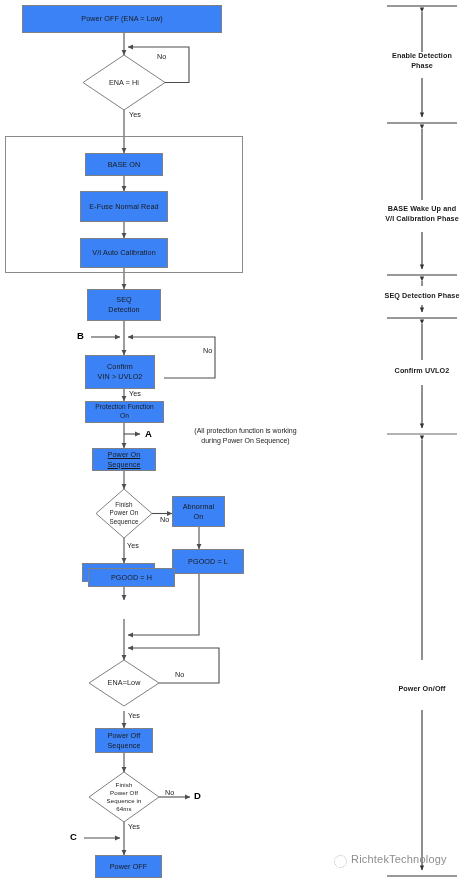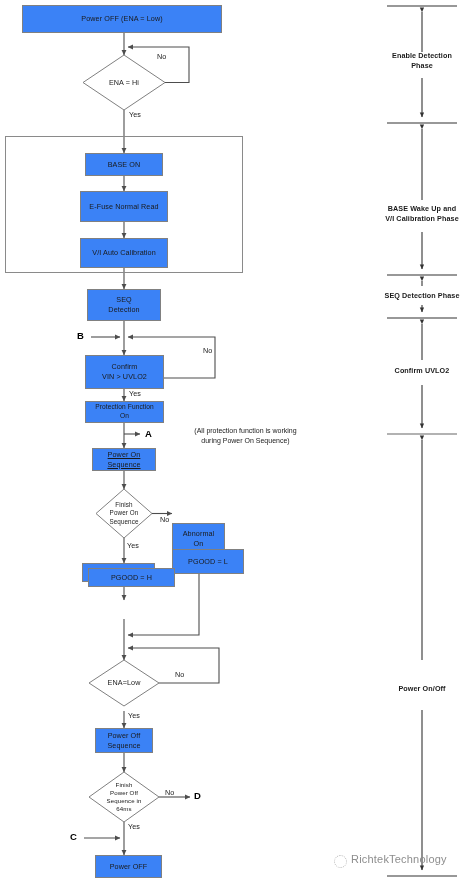--- a/index.html
+++ b/index.html
@@ -218,31 +218,31 @@
 
   <div class="node" style="left:85px; top:153px; width:78px; height:23px;">BASE ON</div>
 
   <div class="node" style="left:80px; top:191px; width:88px; height:31px;">E-Fuse Normal Read</div>
 
   <div class="node" style="left:80px; top:238px; width:88px; height:30px;">V/I Auto Calibration</div>
 
   <div class="node" style="left:87px; top:289px; width:74px; height:32px;">SEQ
 Detection</div>
 
-  <div class="node" style="left:85px; top:355px; width:79px; height:34px;">Confirm
+  <div class="node" style="left:85px; top:355px; width:70px; height:34px;">Confirm
 VIN &gt; UVLO2</div>
 
   <div class="node" style="left:85px; top:401px; width:79px; height:22px;
               font-size:6.6px;">Protection Function
 On</div>
 
   <div class="node" style="left:92px; top:448px; width:64px; height:23px;text-decoration:underline;">Power On
 Sequence</div>
 
-  <div class="node" style="left:172px; top:523px; width:53px; height:31px;">Abnormal
+  <div class="node" style="left:172px; top:496px; width:53px; height:31px;">Abnormal
 On</div>
 
   <div class="node" style="left:172px; top:549px; width:72px; height:25px;">PGOOD = L</div>
 
   <div class="node" style="left:82px; top:563px; width:73px; height:19px;">20ms delay</div>
 
   <div class="node" style="left:88px; top:568px; width:87px; height:19px;">PGOOD = H</div>
 
   <div class="node" style="left:95px; top:728px; width:58px; height:25px;">Power Off
 Sequence</div>

